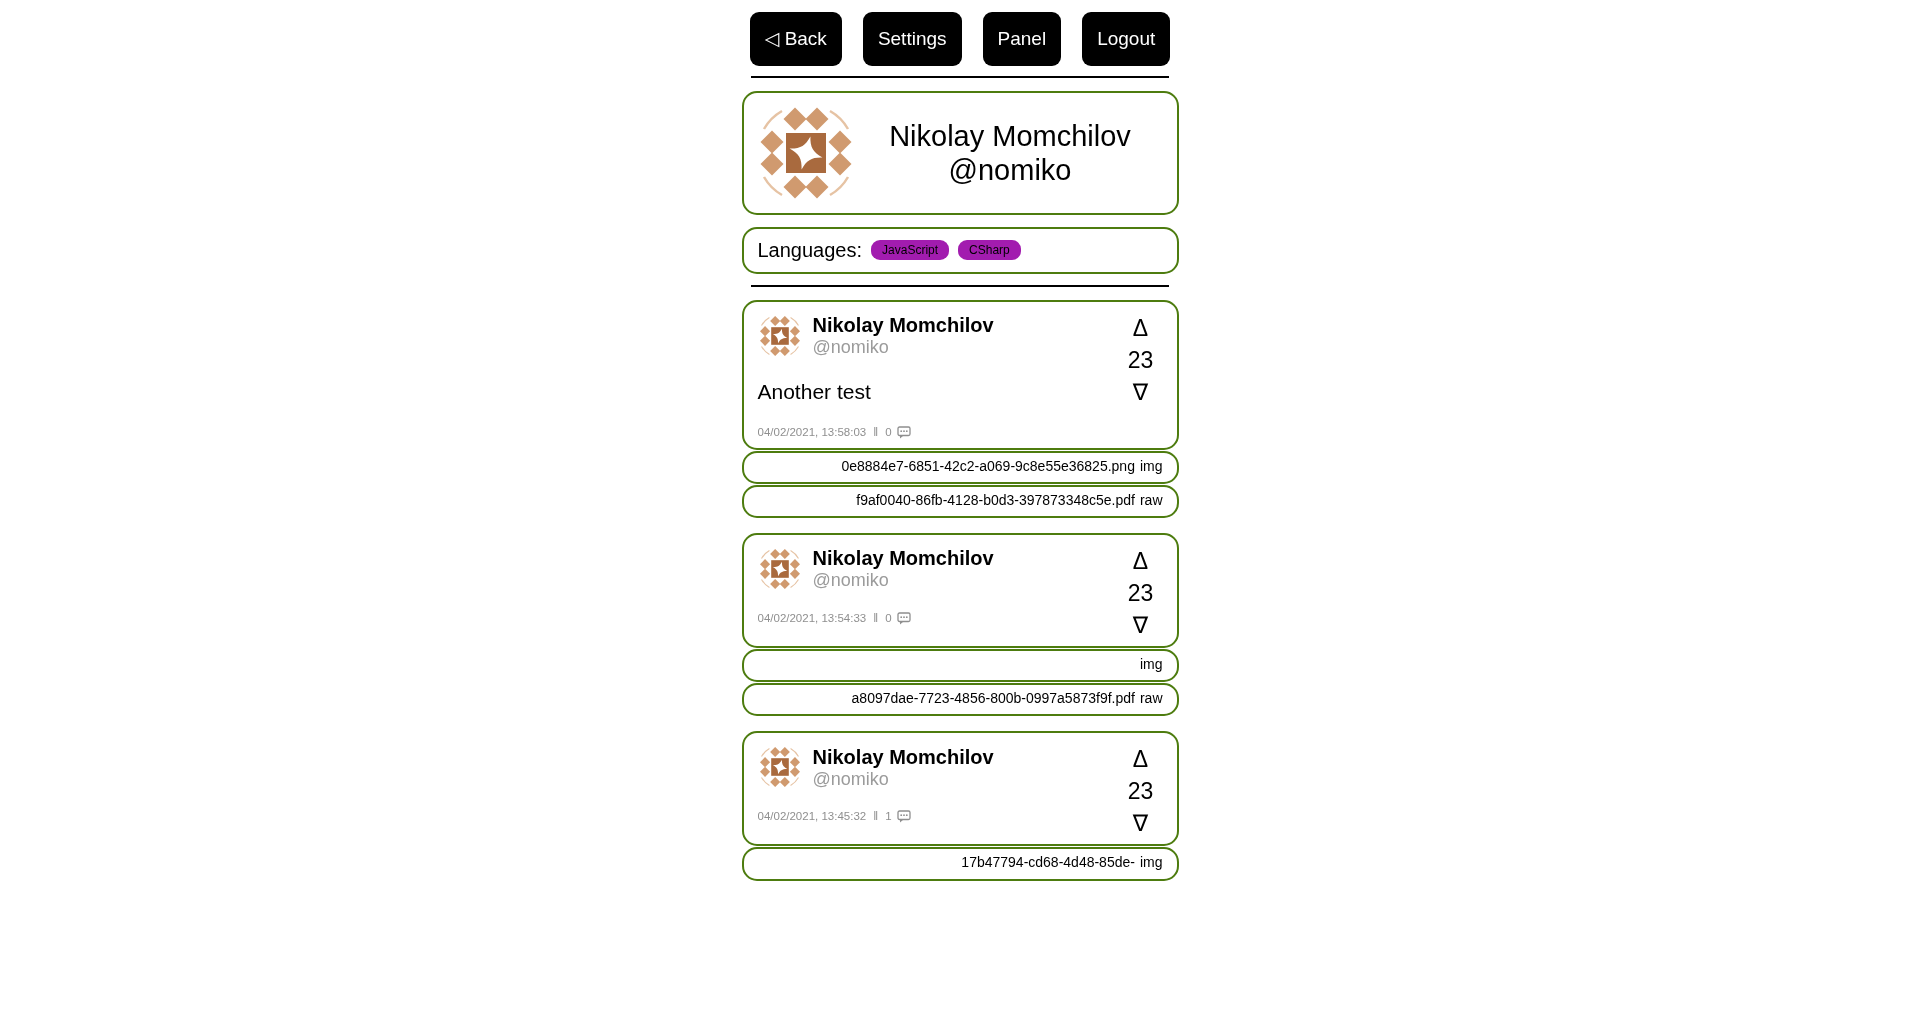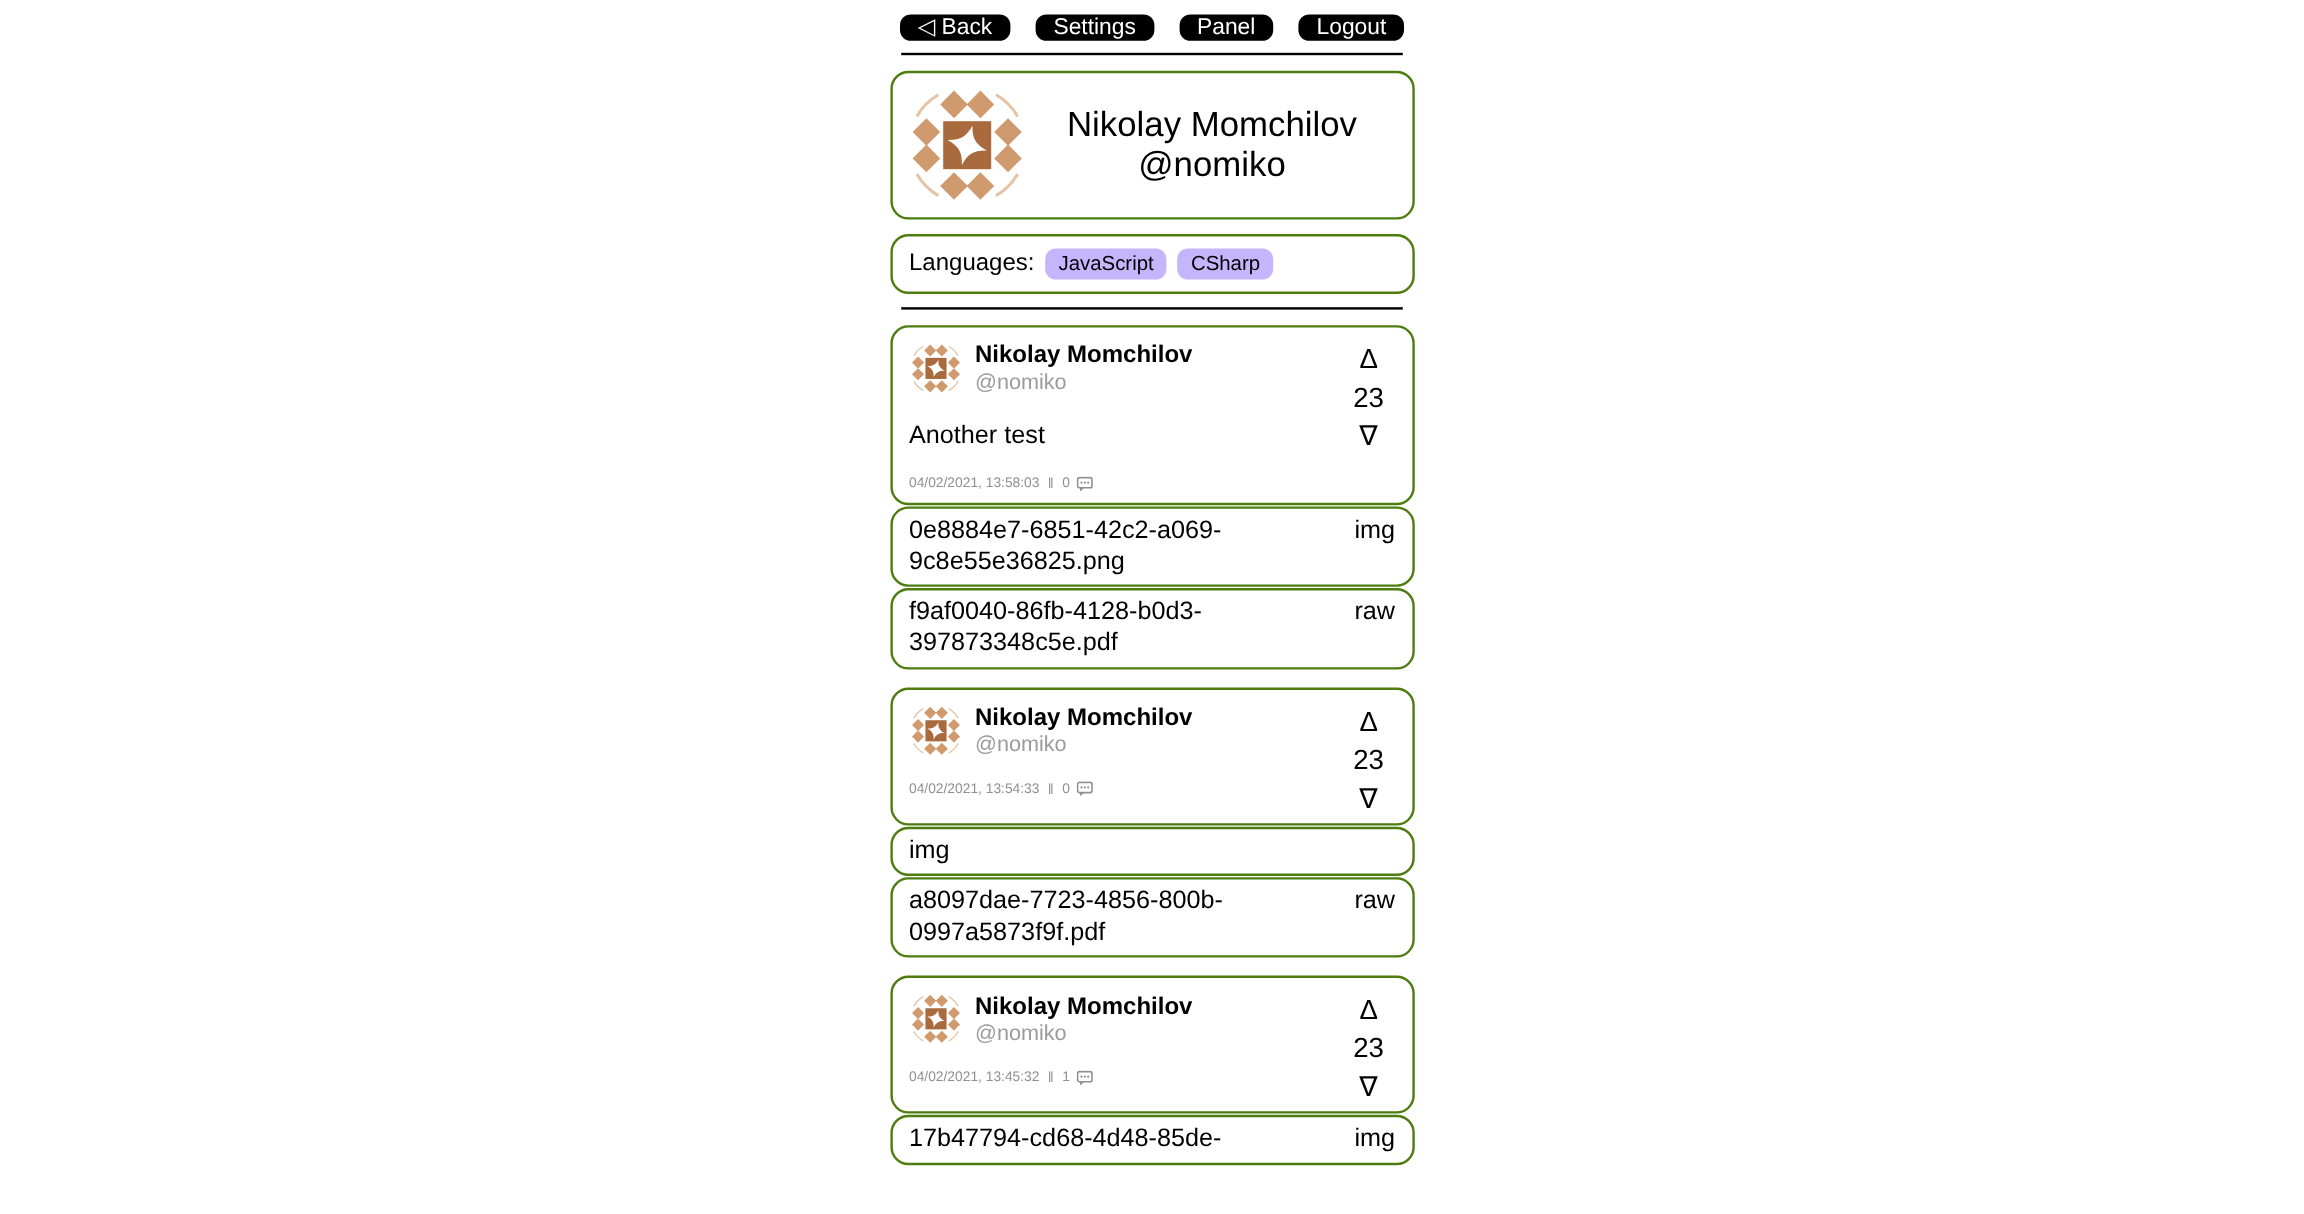--- a/index.html
+++ b/index.html
@@ -11,21 +11,21 @@
     color: #000000;
   }
   .page { width: 437px; margin: 0 auto; padding-top: 12px; }
 
   
   .toolbar { display: flex; justify-content: center; gap: 21px; }
   .nav-btn {
     background: #000000; color: #ffffff;
     border: none; border-radius: 9px;
     font-family: inherit; font-size: 19px;
-    padding: 0 15px; line-height: 1.15;
+    padding: 16px 15px; line-height: 1.15;
     cursor: pointer; white-space: nowrap;
   }
 
   hr.divider {
     border: none; border-top: 2.5px solid #000000;
     width: 418px; margin: 10px auto 13px;
   }
   hr.divider.second { margin: 9px auto 13px; }
 
   .card {
@@ -37,21 +37,21 @@
   
   .profile-card { display: flex; align-items: center; padding: 10px 12px; margin-bottom: 12px; }
   .avatar { display: inline-block; line-height: 0; }
   .avatar-lg { width: 100px; height: 100px; flex: 0 0 100px; }
   .avatar-lg svg { width: 100px; height: 100px; }
   .profile-names { flex: 1; text-align: center; font-size: 29px; line-height: 1.18; }
 
   
   .info-card { display: flex; align-items: center; gap: 9px; padding: 10px 14px; font-size: 20px; margin-bottom: 11px; }
   .badges { display: inline-flex; gap: 9px; }
-  .badge { background: #c4b5fd; border-radius: 9px; padding: 3px 11px; font-size: 17px; }
+  .badge { background: #a21caf; border-radius: 9px; padding: 3px 11px; font-size: 12px; }
 
   
   .post { margin-bottom: 15px; }
   .post-header { display: flex; padding: 12px 14px 9px; }
   .ph-left { flex: 1; min-width: 0; }
   .ph-top { display: flex; gap: 11px; }
   .avatar-sm { width: 44px; height: 44px; flex: 0 0 44px; }
   .avatar-sm svg { width: 44px; height: 44px; }
   .ph-names { display: flex; flex-direction: column; justify-content: center; }
   .ph-name { font-size: 20px; font-weight: bold; line-height: 1.15; }
@@ -62,23 +62,23 @@
   .comment-icon { margin-left: -2px; line-height: 0; }
   .ph-votes {
     flex: 0 0 44px; display: flex; flex-direction: column;
     align-items: center; justify-content: flex-start;
     gap: 9px; padding-top: 3px; font-size: 23px;
   }
   .vote-arrow { cursor: pointer; line-height: 1; }
   .vote-count { line-height: 1; }
 
   .attachment {
-    display: flex; justify-content: space-between; align-items: flex-start;
-    gap: 24px; padding: 5px 14px 7px; margin-top: 1px;
-    font-size: 21px; line-height: 1.22;
+    display: flex; justify-content: flex-end; align-items: flex-start;
+    gap: 5px; padding: 5px 14px 7px; margin-top: 1px;
+    font-size: 14px; line-height: 1.22;
   }
   .att-name { max-width: 330px; overflow-wrap: break-word; }
   .att-type { white-space: nowrap; }
 </style>
 </head>
 <body>
 
 <div class="page">
 
   <nav class="toolbar">

